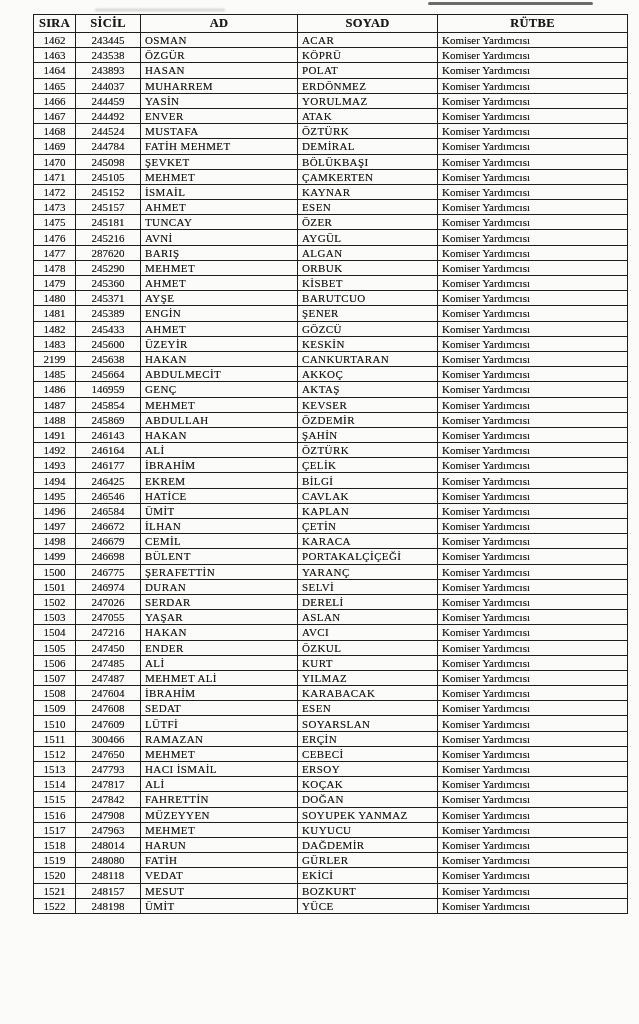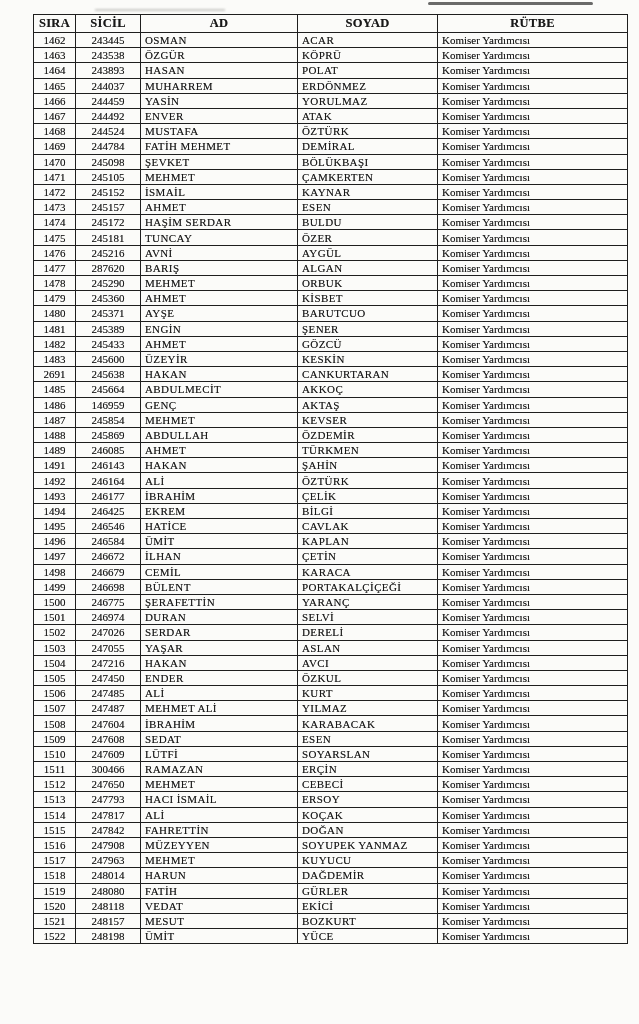--- a/index.html
+++ b/index.html
@@ -182,27 +182,20 @@
           <td class="col-rutbe">Komiser Yardımcısı</td>
         </tr>
         <tr>
           <td class="col-sira">1473</td>
           <td class="col-sicil">245157</td>
           <td class="col-ad">AHMET</td>
           <td class="col-soyad">ESEN</td>
           <td class="col-rutbe">Komiser Yardımcısı</td>
         </tr>
         <tr>
-          <td class="col-sira">1474</td>
-          <td class="col-sicil">245172</td>
-          <td class="col-ad">HAŞİM SERDAR</td>
-          <td class="col-soyad">BULDU</td>
-          <td class="col-rutbe">Komiser Yardımcısı</td>
-        </tr>
-        <tr>
           <td class="col-sira">1475</td>
           <td class="col-sicil">245181</td>
           <td class="col-ad">TUNCAY</td>
           <td class="col-soyad">ÖZER</td>
           <td class="col-rutbe">Komiser Yardımcısı</td>
         </tr>
         <tr>
           <td class="col-sira">1476</td>
           <td class="col-sicil">245216</td>
           <td class="col-ad">AVNİ</td>
@@ -252,21 +245,21 @@
           <td class="col-rutbe">Komiser Yardımcısı</td>
         </tr>
         <tr>
           <td class="col-sira">1483</td>
           <td class="col-sicil">245600</td>
           <td class="col-ad">ÜZEYİR</td>
           <td class="col-soyad">KESKİN</td>
           <td class="col-rutbe">Komiser Yardımcısı</td>
         </tr>
         <tr>
-          <td class="col-sira">2691</td>
+          <td class="col-sira">2199</td>
           <td class="col-sicil">245638</td>
           <td class="col-ad">HAKAN</td>
           <td class="col-soyad">CANKURTARAN</td>
           <td class="col-rutbe">Komiser Yardımcısı</td>
         </tr>
         <tr>
           <td class="col-sira">1485</td>
           <td class="col-sicil">245664</td>
           <td class="col-ad">ABDULMECİT</td>
           <td class="col-soyad">AKKOÇ</td>
@@ -284,27 +277,20 @@
           <td class="col-sicil">245854</td>
           <td class="col-ad">MEHMET</td>
           <td class="col-soyad">KEVSER</td>
           <td class="col-rutbe">Komiser Yardımcısı</td>
         </tr>
         <tr>
           <td class="col-sira">1488</td>
           <td class="col-sicil">245869</td>
           <td class="col-ad">ABDULLAH</td>
           <td class="col-soyad">ÖZDEMİR</td>
-          <td class="col-rutbe">Komiser Yardımcısı</td>
-        </tr>
-        <tr>
-          <td class="col-sira">1489</td>
-          <td class="col-sicil">246085</td>
-          <td class="col-ad">AHMET</td>
-          <td class="col-soyad">TÜRKMEN</td>
           <td class="col-rutbe">Komiser Yardımcısı</td>
         </tr>
         <tr>
           <td class="col-sira">1491</td>
           <td class="col-sicil">246143</td>
           <td class="col-ad">HAKAN</td>
           <td class="col-soyad">ŞAHİN</td>
           <td class="col-rutbe">Komiser Yardımcısı</td>
         </tr>
         <tr>

